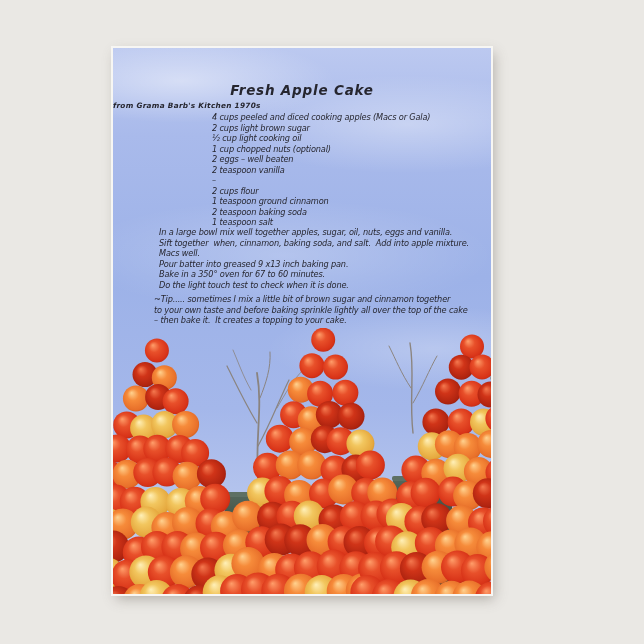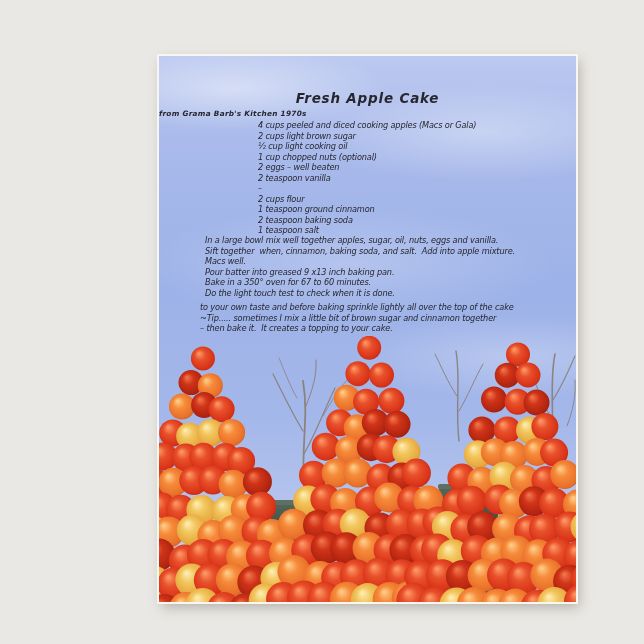--- a/index.html
+++ b/index.html
@@ -2,25 +2,24 @@
 <html><head>
 <meta charset="utf-8">
 <style>
   html,body{margin:0;padding:0;}
   body{
     width:644px;height:644px;position:relative;overflow:hidden;
     background:#eae8e4;
     font-family:"DejaVu Sans", sans-serif;
   }
   .postcard{
-    position:absolute;left:113px;top:56px;width:417px;height:546px;
+    position:absolute;left:113px;top:48px;width:378px;height:546px;
     background:linear-gradient(180deg,#bcc9f0 0%,#a9baeb 16%,#9db2e8 42%,#a4b7ea 66%,#b8c7ee 86%,#ccd8f3 100%);
     box-shadow:0 0 0 2px #f7f6f3, 3px 5px 12px rgba(110,105,95,.45);
     overflow:hidden;
-    margin-left:46px;
   }
   .sky-clouds{
     position:absolute;inset:0;pointer-events:none;
     background:
       radial-gradient(ellipse 220px 60px at 18% 6%, rgba(255,255,255,.45), rgba(255,255,255,0) 70%),
       radial-gradient(ellipse 260px 70px at 78% 14%, rgba(255,255,255,.35), rgba(255,255,255,0) 70%),
       radial-gradient(ellipse 300px 80px at 45% 38%, rgba(255,255,255,.22), rgba(255,255,255,0) 70%),
       radial-gradient(ellipse 240px 60px at 85% 55%, rgba(255,255,255,.25), rgba(255,255,255,0) 70%);
   }
   .txt{position:absolute;color:#26262f;font-style:italic;}
@@ -67,22 +66,22 @@
   <div class="txt block instructions">
     <div class="line">In a large bowl mix well together apples, sugar, oil, nuts, eggs and vanilla.</div>
     <div class="line">Sift together  when, cinnamon, baking soda, and salt.  Add into apple mixture.</div>
     <div class="line">Macs well.</div>
     <div class="line">Pour batter into greased 9 x13 inch baking pan.</div>
     <div class="line">Bake in a 350° oven for 67 to 60 minutes.</div>
     <div class="line">Do the light touch test to check when it is done.</div>
   </div>
 
   <div class="txt block tip">
+    <div class="line">~Tip..... sometimes I mix a little bit of brown sugar and cinnamon together</div>
     <div class="line">to your own taste and before baking sprinkle lightly all over the top of the cake</div>
-    <div class="line">~Tip..... sometimes I mix a little bit of brown sugar and cinnamon together</div>
     <div class="line">– then bake it.  It creates a topping to your cake.</div>
   </div>
 
   <svg id="apple-photo" class="photo-svg" viewBox="0 0 417 266" xmlns="http://www.w3.org/2000/svg">
     <defs>
       <radialGradient id="gR" cx="0.5" cy="0.5" r="0.65" fx="0.33" fy="0.28">
         <stop offset="0%" stop-color="#ff9e6a"></stop>
         <stop offset="35%" stop-color="#e8502a"></stop>
         <stop offset="75%" stop-color="#d83318"></stop>
         <stop offset="100%" stop-color="#a02410"></stop>

